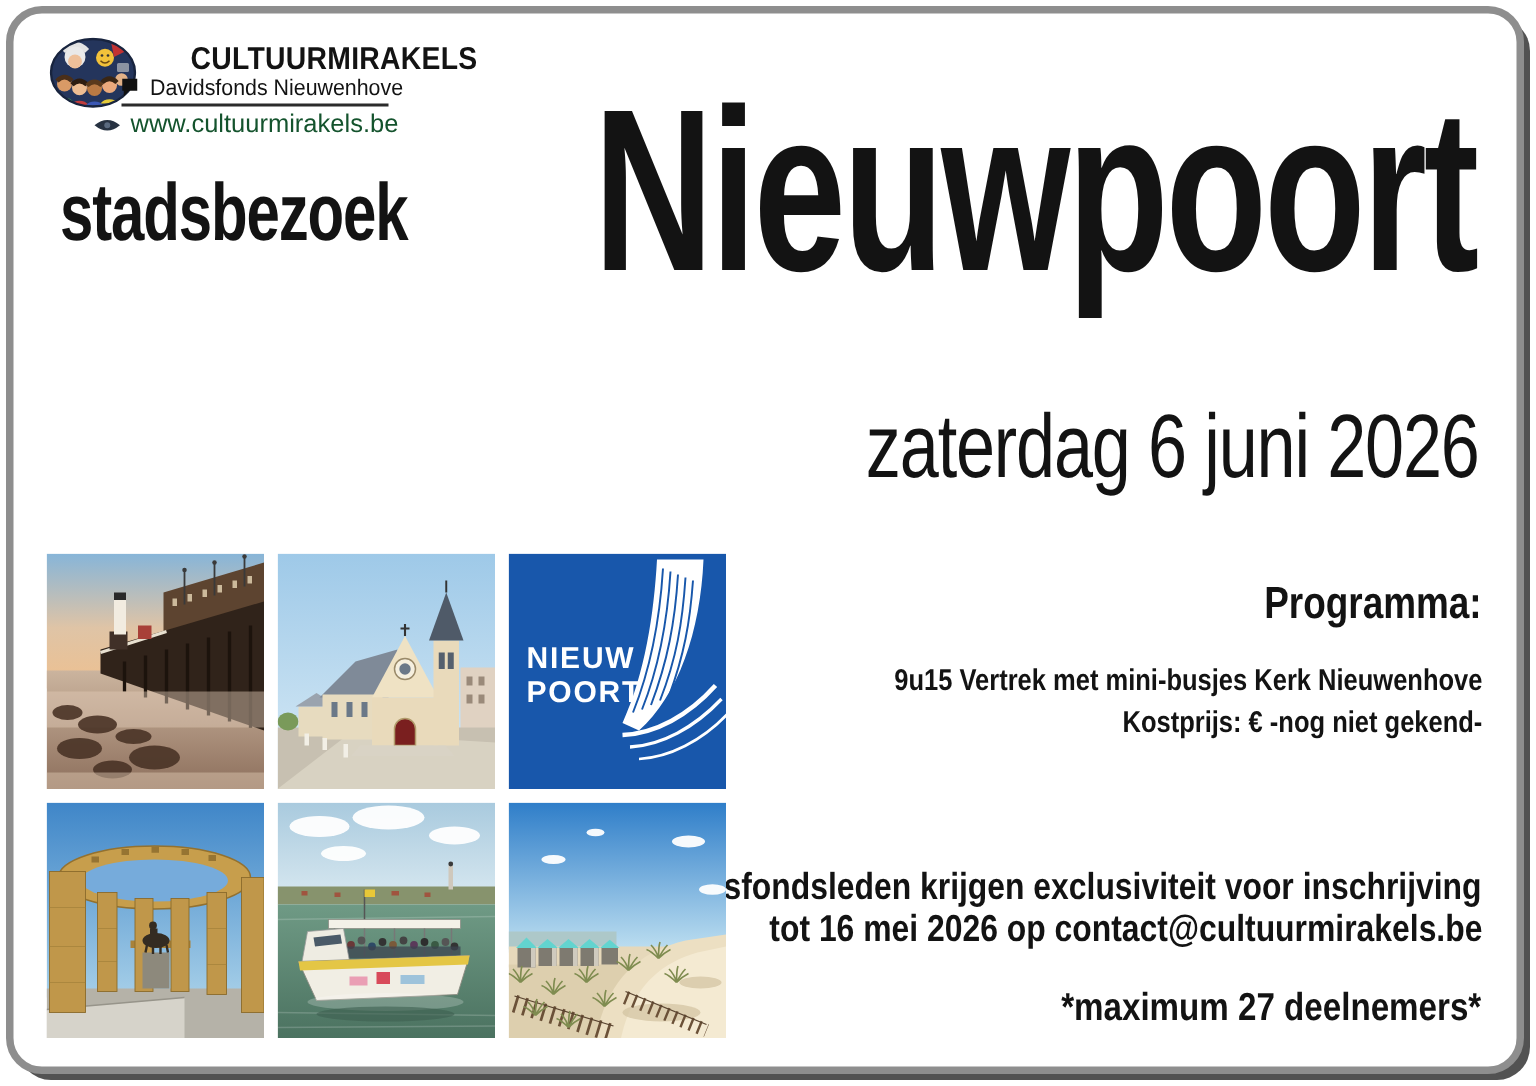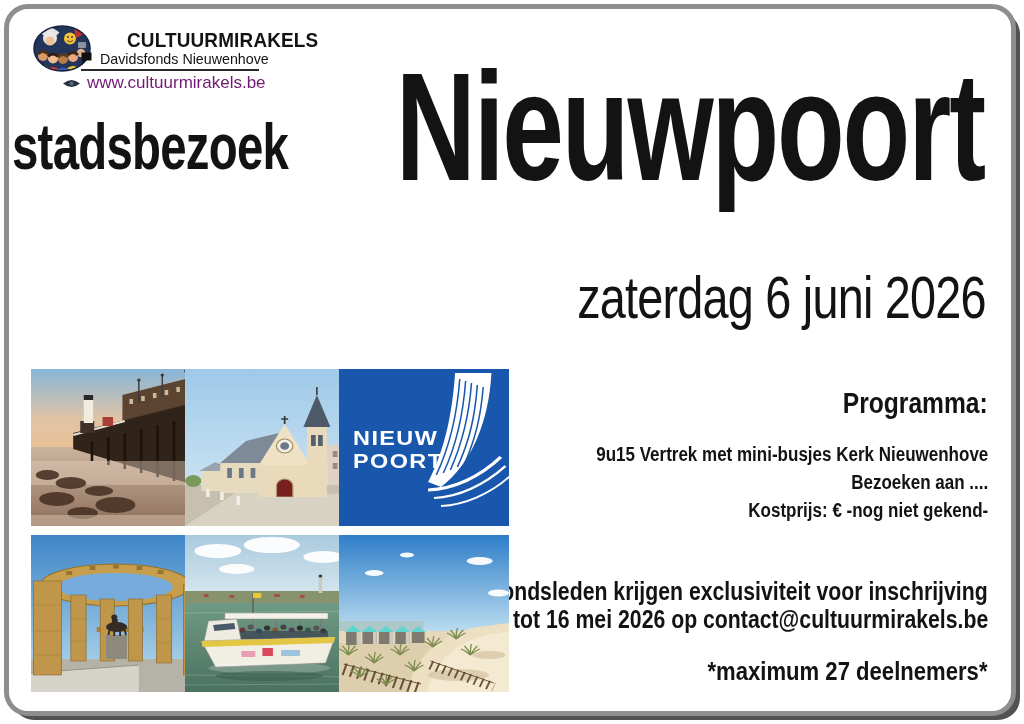--- a/index.html
+++ b/index.html
@@ -13,37 +13,37 @@
   
   .sqz { display:inline-block; white-space:nowrap; }
   .sqz.l { transform-origin:0 50%; }
   .sqz.r { transform-origin:100% 50%; }
 
   
   .logo-svg   { position:absolute; left:33px; top:25px; }
   .org-name   { position:absolute; left:95px; top:28px; font-size:21px; font-weight:bold; letter-spacing:.2px;margin-left:32px; }
   .org-sub    { position:absolute; left:81px; top:50px; font-size:15px; display:flex; align-items:center; gap:8px; }
   .org-rule   { position:absolute; left:81px; top:69px; width:178px; border-top:2px solid #2b2b2b; }
-  .site-line  { position:absolute; left:62px; top:73px; font-size:17px; display:flex; align-items:center; gap:6px; color:#701a75; }
+  .site-line  { position:absolute; left:62px; top:73px; font-size:17px; display:flex; align-items:center; gap:6px; color:#14532d; }
 
   
-  .kicker { position:absolute; left:12px; top:115px; font-size:64px; font-weight:bold; letter-spacing:-1px; line-height:1;text-decoration:underline; }
+  .kicker { position:absolute; left:40px; top:115px; font-size:54px; font-weight:bold; letter-spacing:-1px; line-height:1;text-decoration:underline; }
   .city   { position:absolute; right:40px; top:50px; font-size:154px; font-weight:bold; letter-spacing:-3px; line-height:1; text-align:right; }
   .date   { position:absolute; right:38px; top:268px; font-size:60px; font-weight:normal; letter-spacing:-1px; line-height:1; text-align:right; }
 
   
   .prog-head { position:absolute; right:36px; top:386px; font-size:30px; font-weight:bold; text-align:right; }
   .prog-lines { position:absolute; right:36px; top:440px; font-size:20px; font-weight:bold; line-height:28px; text-align:right; }
   .reg-lines  { position:absolute; right:36px; top:577px; font-size:25px; font-weight:bold; line-height:28px; text-align:right; }
   .note       { position:absolute; right:36px; top:656px; font-size:26px; font-weight:bold; text-align:right; }
 
   
   .grid { position:absolute; left:31px; top:369px; display:grid;
           grid-template-columns:repeat(3,145px); grid-auto-rows:157px; gap:9px; }
-  .tile { width:170px; height:157px; overflow:hidden; }
+  .tile { width:145px; height:157px; overflow:hidden; }
   .tile svg { display:block; width:100%; height:100%; }
 </style>
 </head>
 <body>
 
 <div class="card"></div>
 
 <svg class="logo-svg" width="58" height="47" viewBox="0 0 58 47">
   <defs>
       <clipPath id="logoclip">
@@ -110,21 +110,20 @@
 <div class="date">
   <span class="sqz r" style="transform:scaleX(.78)">zaterdag 6 juni 2026</span>
 </div>
 
 <div class="prog-head">
   <span class="sqz r" style="transform:scaleX(.82)">Programma:</span>
 </div>
 
 <div class="prog-lines">
   <div><span class="sqz r" style="transform:scaleX(.85)">9u15 Vertrek met mini-busjes Kerk Nieuwenhove</span></div>
-  <div><span class="sqz r" style="transform:scaleX(.85)">Bezoeken aan ....</span></div>
   <div><span class="sqz r" style="transform:scaleX(.85)">Kostprijs: € -nog niet gekend-</span></div>
 </div>
 
 <div class="reg-lines">
   <div><span class="sqz r" style="transform:scaleX(.85)">Davidsfondsleden krijgen exclusiviteit voor inschrijving</span></div>
   <div><span class="sqz r" style="transform:scaleX(.85)">tot 16 mei 2026 op contact@cultuurmirakels.be</span></div>
 </div>
 
 <div class="note">
   <span class="sqz r" style="transform:scaleX(.85)">*maximum 27 deelnemers*</span>

